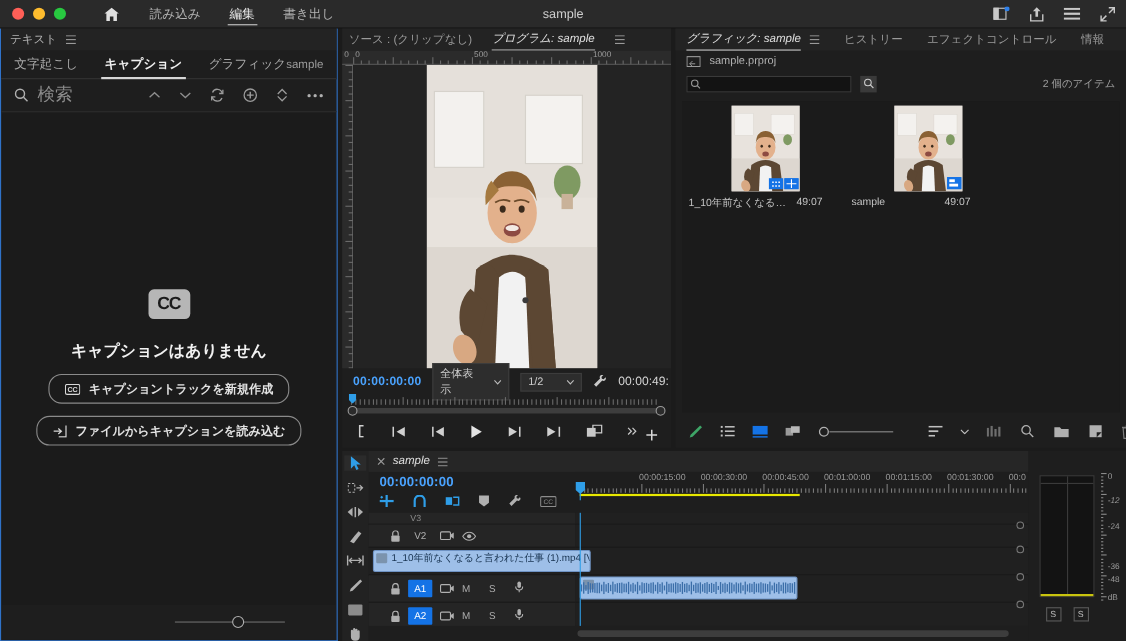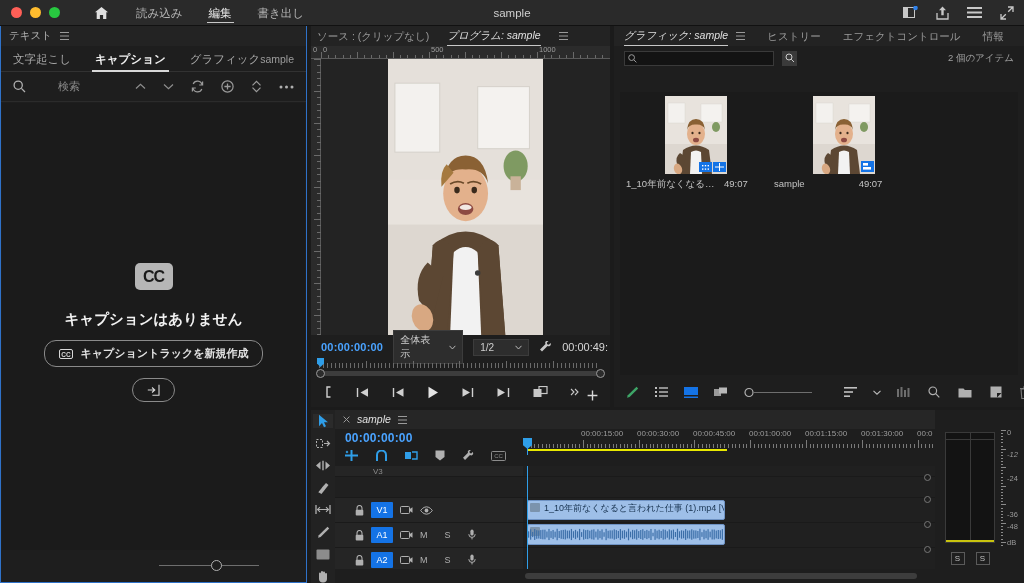--- a/index.html
+++ b/index.html
@@ -39,21 +39,21 @@
   #text-panel { left:0; top:26px; width:307px; height:557px; background:#1e1e1e;
                 border:1px solid #2f72c9; border-top:none; }
   #text-panel .tp-title { height:20px; background:#232323; display:flex; align-items:center; padding:0 8px; gap:8px; }
   .tabrow { height:26px; background:#1e1e1e; display:flex; align-items:center; padding:0 12px; gap:24px; position:relative;
             border-bottom:1px solid #323232;}
   .tabrow .t { font-size:11.5px; color:#a8a8a8; position:relative; line-height:26px;}
   .tabrow .t.active { color:#f0f0f0; font-weight:bold; }
   .tabrow .t.active:after{content:'';position:absolute;left:-3px;right:-3px;bottom:0;height:2px;background:#d8d8d8;}
   .tabrow .seqname { position:absolute; right:12px; font-size:10.5px; color:#9c9c9c;}
   .searchrow { height:30px; display:flex; align-items:center; padding:0 12px; gap:0; border-bottom:1px solid #2b2b2b;}
-  .searchrow .lbl{ font-size:11px; color:#8c8c8c; margin-left:32px;}
+  .searchrow .lbl{ font-size:16px; color:#8c8c8c; margin-left:8px;}
   .sr-icons { margin-left:auto; display:flex; align-items:center; gap:17px;}
   .cap-body { position:absolute; left:1px; right:1px; top:77px; bottom:32px; background:#1b1b1b;
               display:flex; flex-direction:column; align-items:center; justify-content:flex-start; padding-top:160px;}
   .cc-badge { width:38px; height:27px; border-radius:5px; background:#b6b6b6; color:#1b1b1b;
               font-weight:bold; font-size:16px; display:flex; align-items:center; justify-content:center; letter-spacing:-1px;}
   .cap-title { margin-top:20px; font-size:14.5px; font-weight:bold; color:#f2f2f2; }
   .btn-primary { margin-top:24px; background:#1473e6; color:#fff; font-size:11px; font-weight:bold;
                  padding:6px 14px; border-radius:12px; border:none; }
   .btn-ghost { margin-top:11px; background:transparent; color:#e2e2e2; font-size:11px; font-weight:bold;
                padding:5px 14px; border-radius:12px; border:1px solid #8a8a8a; display:flex; align-items:center; gap:8px;}
@@ -267,20 +267,21 @@
         </span>
         <span>キャプショントラックを新規作成</span>
       </button>
       <button class="btn-ghost">
         <span class="icn">
           <svg width="13" height="12" viewBox="0 0 13 12">
               <path d="M12 0.8v10.4H5.4" fill="none" stroke="#d8d8d8" stroke-width="1.1"></path>
               <path d="M0.8 6h7M5 3.5L7.8 6 5 8.5" fill="none" stroke="#d8d8d8" stroke-width="1.1"></path>
             </svg>
         </span>
+        <span>ファイルからキャプションを読み込む</span>
       </button>
     </div>
 
     <div class="cap-foot">
       <div class="slider">
         <div class="track"></div>
         <div class="knob"></div>
       </div>
     </div>
   </div>
@@ -595,20 +596,29 @@
               <rect y="7" width="9" height="1"></rect>
             </g>
           </svg>
       </span>
       <span class="ptab">ヒストリー</span>
       <span class="ptab">エフェクトコントロール</span>
       <span class="ptab">情報</span>
 
     </div>
 
+    <div class="proj-crumb">
+      <span class="icn">
+        <svg width="13" height="11" viewBox="0 0 13 11">
+            <rect x="0.5" y="1.5" width="12" height="9" fill="none" stroke="#9a9a9a"></rect>
+            <path d="M3 8h5M5.5 5.5L3 8l2.5 2.5" fill="none" stroke="#9a9a9a" stroke-width="0.9"></path>
+          </svg>
+      </span>
+      <span>sample.prproj</span>
+    </div>
 
     <div class="proj-search">
       <div class="inp">
         <svg style="position:absolute;left:3px;" width="9" height="9" viewBox="0 0 9 9">
             <circle cx="3.6" cy="3.6" r="2.9" fill="none" stroke="#9a9a9a" stroke-width="1"></circle>
             <path d="M5.8 5.8L8.4 8.4" stroke="#9a9a9a" stroke-width="1"></path>
           </svg>
         <span></span>
       </div>
       <span class="icn" style="background:#3a3a3a;width:15px;height:15px;">
@@ -1026,44 +1036,44 @@
         </div>
 
       <div class="tl-tracks" id="tl-tracks">
           <div class="trk" style="height:11px;">
             <div class="trk-head">
               <span style="font-size:8px;color:#8c8c8c;margin-left:18px;">V3</span>
             </div>
             <div class="trk-body"></div>
           </div>
           <div class="trk" style="height:21px;">
-            <div class="trk-body"></div>
-          </div>
-          <div class="trk" style="height:25px;">
             <div class="trk-head">
               <span class="icn">
                 <svg width="9" height="11" viewBox="0 0 9 11">
                   <path d="M2 5V3a2.5 2.5 0 015 0v2" fill="none" stroke="#b0b0b0" stroke-width="1.1"></path>
                   <rect x="0.7" y="4.8" width="7.6" height="5.7" rx="1" fill="#b0b0b0"></rect>
                 </svg>
               </span>
-              <span class="trk-badge">V1</span>
+              <span class="trk-badge off">V2</span>
               <span class="icn">
                 <svg width="13" height="10" viewBox="0 0 13 10">
                   <rect x="0.5" y="1.5" width="9" height="7" rx="1" fill="none" stroke="#b0b0b0"></rect>
                   <path d="M9.8 4l2.7-1.8v5.6L9.8 6z" fill="#b0b0b0"></path>
                 </svg>
               </span>
               <span class="icn">
                 <svg width="13" height="9" viewBox="0 0 13 9">
                   <path d="M0.7 4.5S3 0.8 6.5 0.8 12.3 4.5 12.3 4.5 10 8.2 6.5 8.2 0.7 4.5 0.7 4.5z" fill="none" stroke="#b0b0b0"></path>
                   <circle cx="6.5" cy="4.5" r="1.9" fill="#b0b0b0"></circle>
                 </svg>
               </span>
             </div>
+            <div class="trk-body"></div>
+          </div>
+          <div class="trk" style="height:25px;">
             <div class="trk-body">
               <div class="clip" style="left:4px;top:2px;width:198px;height:20px;"><span class="clip-ico"></span><span class="clip-title">1_10年前なくなると言われた仕事 (1).mp4 [V]</span></div>
             </div>
           </div>
           <div class="trk" style="height:25px;">
             <div class="trk-head">
               <span class="icn">
                 <svg width="9" height="11" viewBox="0 0 9 11">
                   <path d="M2 5V3a2.5 2.5 0 015 0v2" fill="none" stroke="#b0b0b0" stroke-width="1.1"></path>
                   <rect x="0.7" y="4.8" width="7.6" height="5.7" rx="1" fill="#b0b0b0"></rect>

